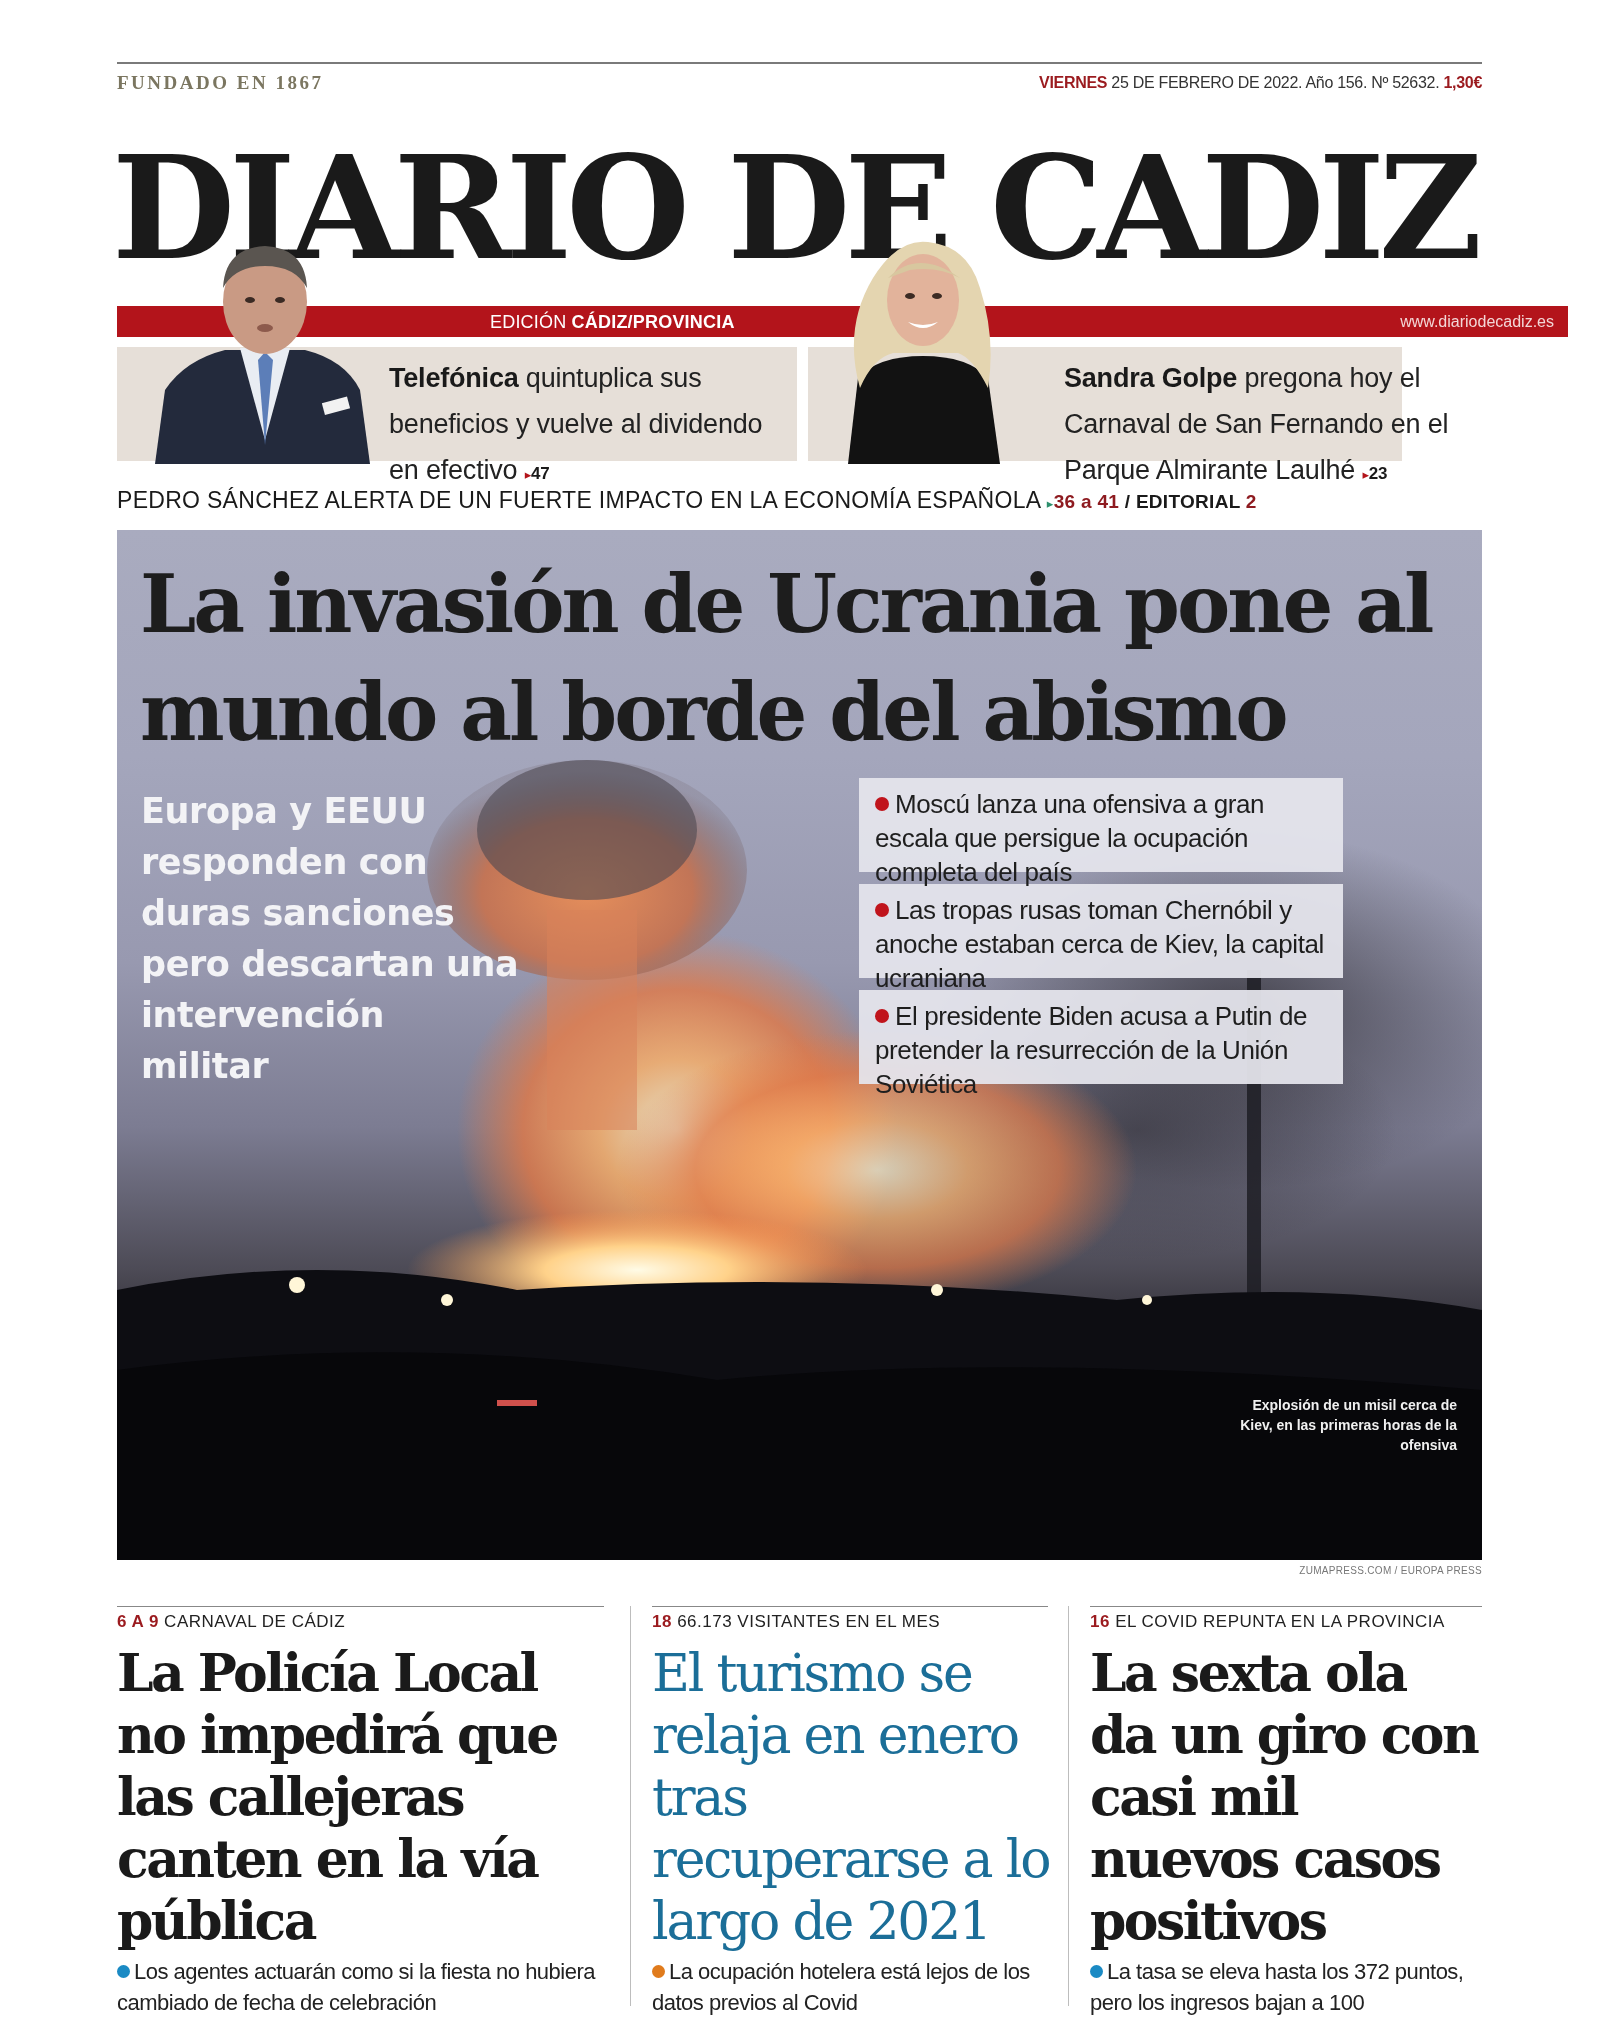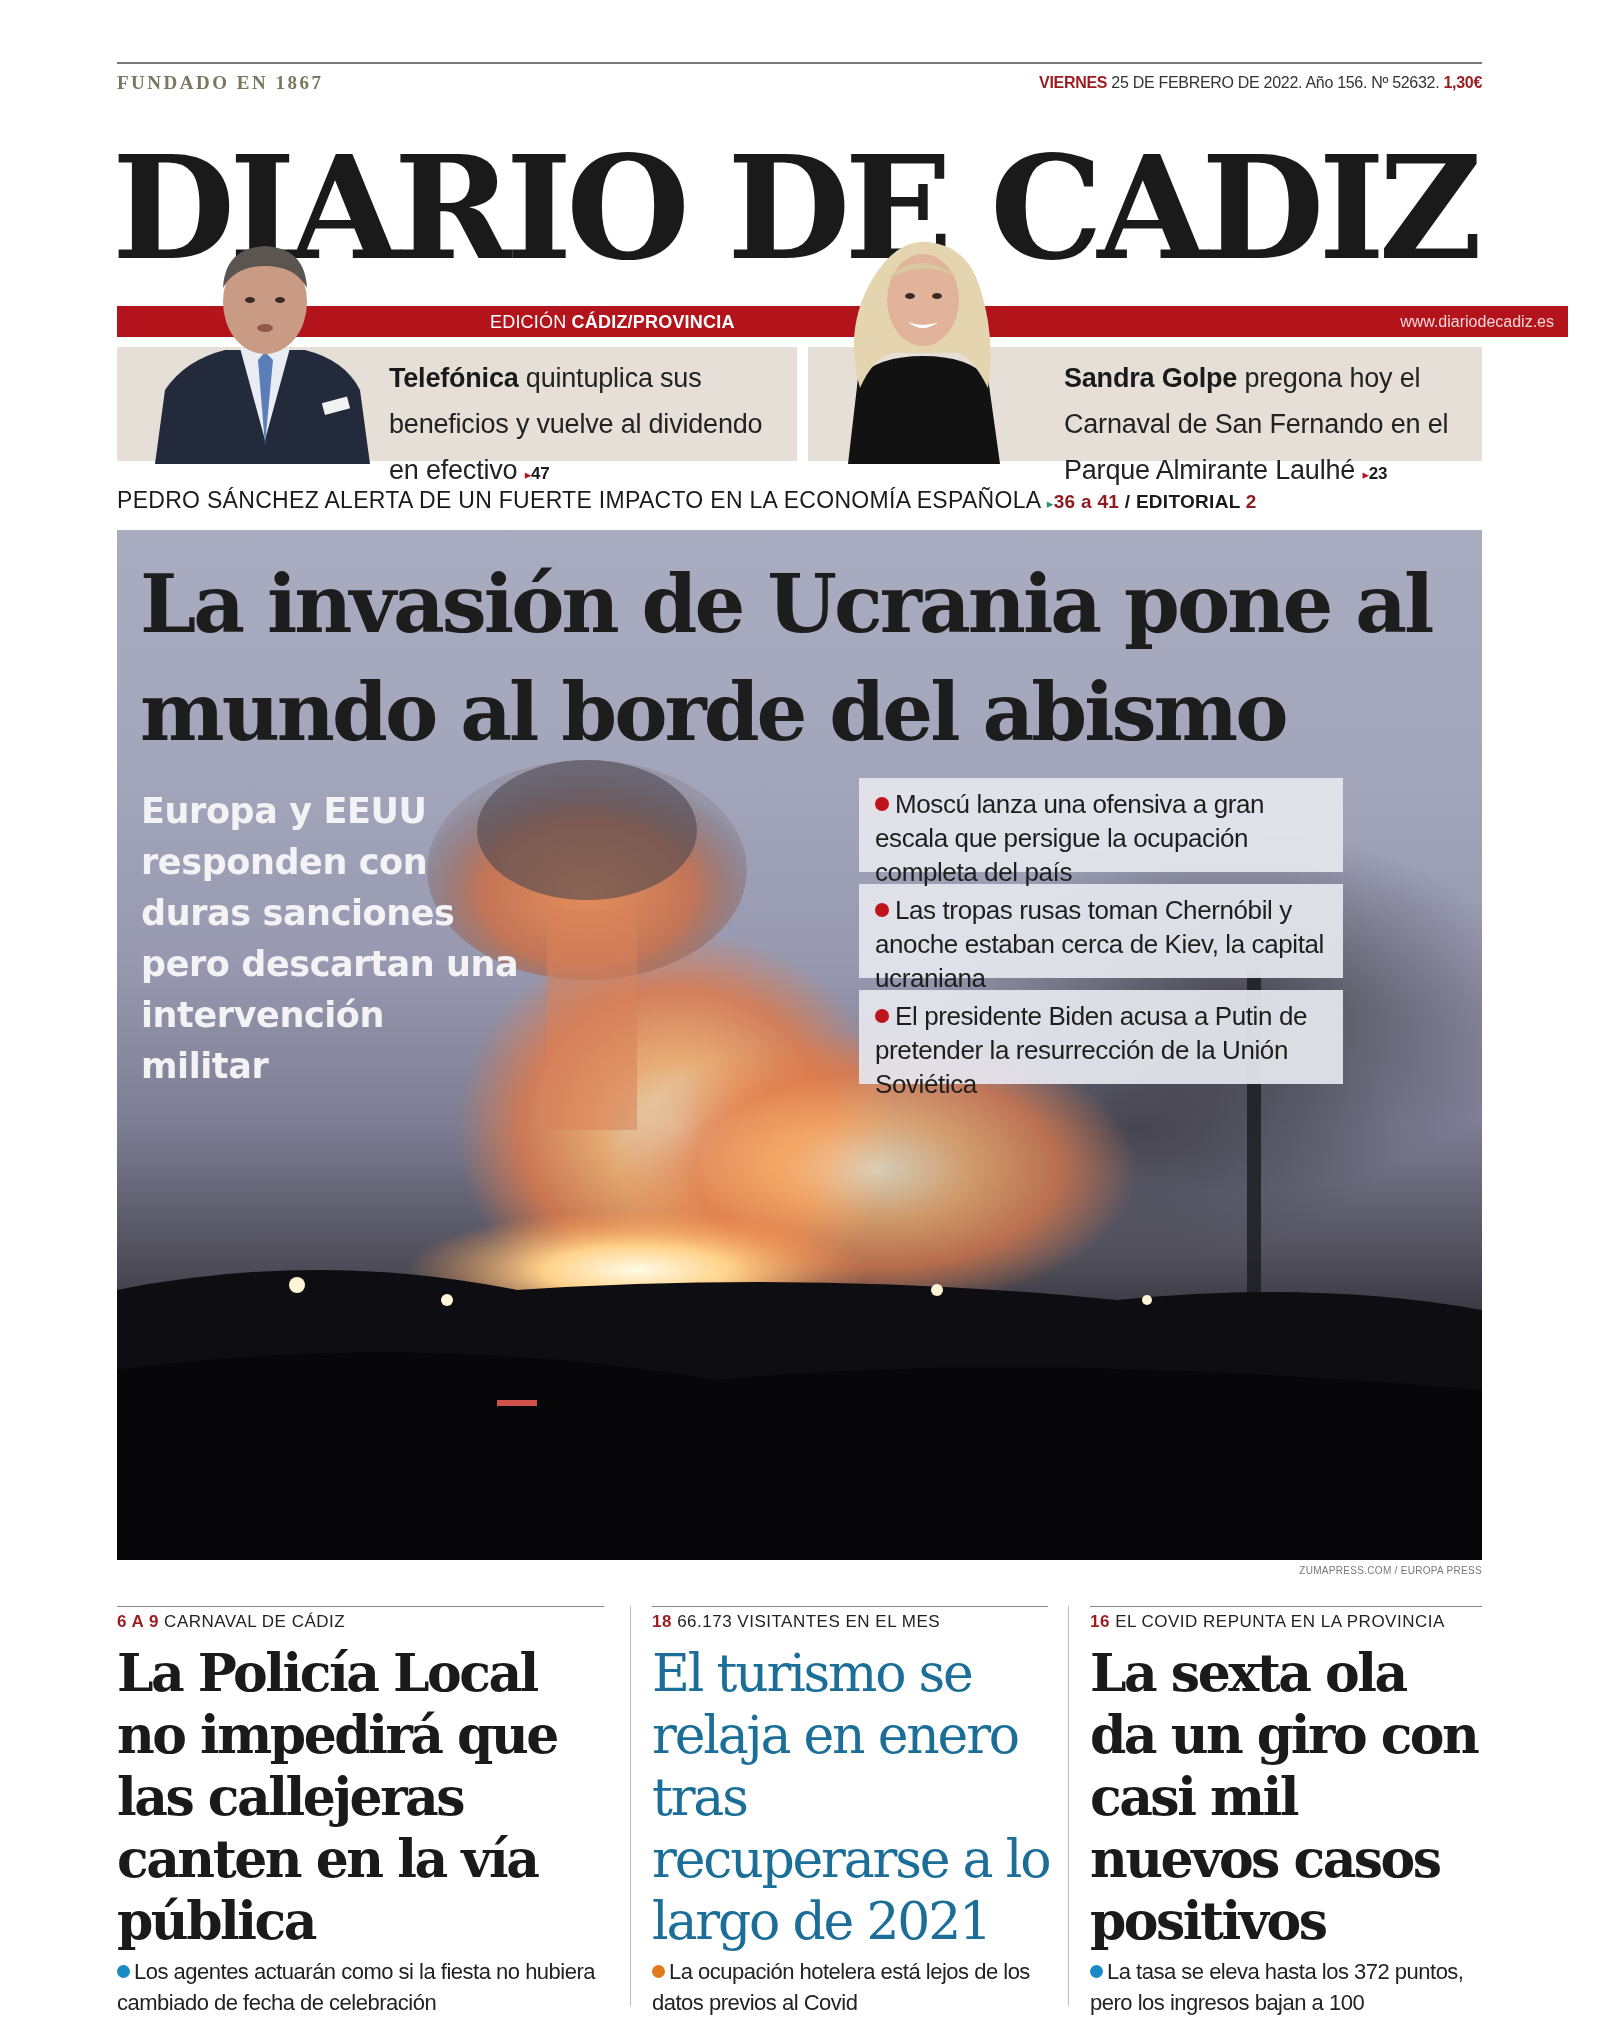--- a/index.html
+++ b/index.html
@@ -14,21 +14,21 @@
 
   .masthead { position: absolute; left: 112px; top: 118px; width: 1375px; height: 180px; font-family: "DejaVu Serif", serif; font-weight: bold; font-size: 142px; line-height: 180px; letter-spacing: -6px; color: #1a1a1a; white-space: nowrap; transform: scaleX(1.0); transform-origin: left; text-align: justify; }
 
   .edition-bar { position: absolute; left: 117px; top: 306px; width: 1451px; height: 31px; background: #b3141b; }
   .edition-label { position: absolute; left: 373px; top: 6px; color: #fff; font-size: 18px; letter-spacing: 0.2px; }
   .edition-label b { font-weight: bold; }
   .edition-url { position: absolute; right: 14px; top: 7px; color: #f3d7d7; font-size: 16px; }
 
   .teaser { position: absolute; top: 347px; height: 114px; background: #e6dfd8; }
   .teaser.left { left: 117px; width: 680px; }
-  .teaser.right { left: 808px; width: 674px; }
+  .teaser.right { left: 808px; width: 594px; }
   .teaser-text { position: absolute; top: 8px; font-size: 27px; line-height: 46px; color: #222; letter-spacing: -0.2px; }
   .teaser-text b { font-weight: bold; color: #1a1a1a; }
   .teaser.left .teaser-text { left: 272px; width: 400px; }
   .teaser.right .teaser-text { left: 256px; width: 410px; }
   .page-ref { font-size: 17px; font-weight: bold; color: #1a1a1a; }
   .arrow { color: #b3141b; font-size: 13px; }
 
   .photo-person { position: absolute; overflow: hidden; }
   .person-man { left: 155px; top: 240px; width: 220px; height: 224px; }
   .person-woman { left: 838px; top: 238px; width: 170px; height: 226px; }
@@ -151,20 +151,21 @@
 
   <div class="headline">La invasión de Ucrania pone al mundo al borde del abismo</div>
   <div class="subhead">Europa y EEUU responden con duras sanciones pero descartan una intervención militar</div>
 
   <div class="bullets">
     <div class="bullet"><span class="dot"></span><span>Moscú lanza una ofensiva a gran escala que persigue la ocupación completa del país</span></div>
     <div class="bullet"><span class="dot"></span><span>Las tropas rusas toman Chernóbil y anoche estaban cerca de Kiev, la capital ucraniana</span></div>
     <div class="bullet"><span class="dot"></span><span>El presidente Biden acusa a Putin de pretender la resurrección de la Unión Soviética</span></div>
   </div>
 
+  <div class="caption">Explosión de un misil cerca de Kiev, en las primeras horas de la ofensiva</div>
 </div>
 <div class="credit">ZUMAPRESS.COM / EUROPA PRESS</div>
 
 <div class="col-rule" style="left:117px;width:487px;"></div>
 <div class="col-rule" style="left:652px;width:396px;"></div>
 <div class="col-rule" style="left:1090px;width:392px;"></div>
 <div class="vdivider" style="left:630px;"></div>
 <div class="vdivider" style="left:1068px;"></div>
 
 <div class="col" style="left:117px;width:490px;">

